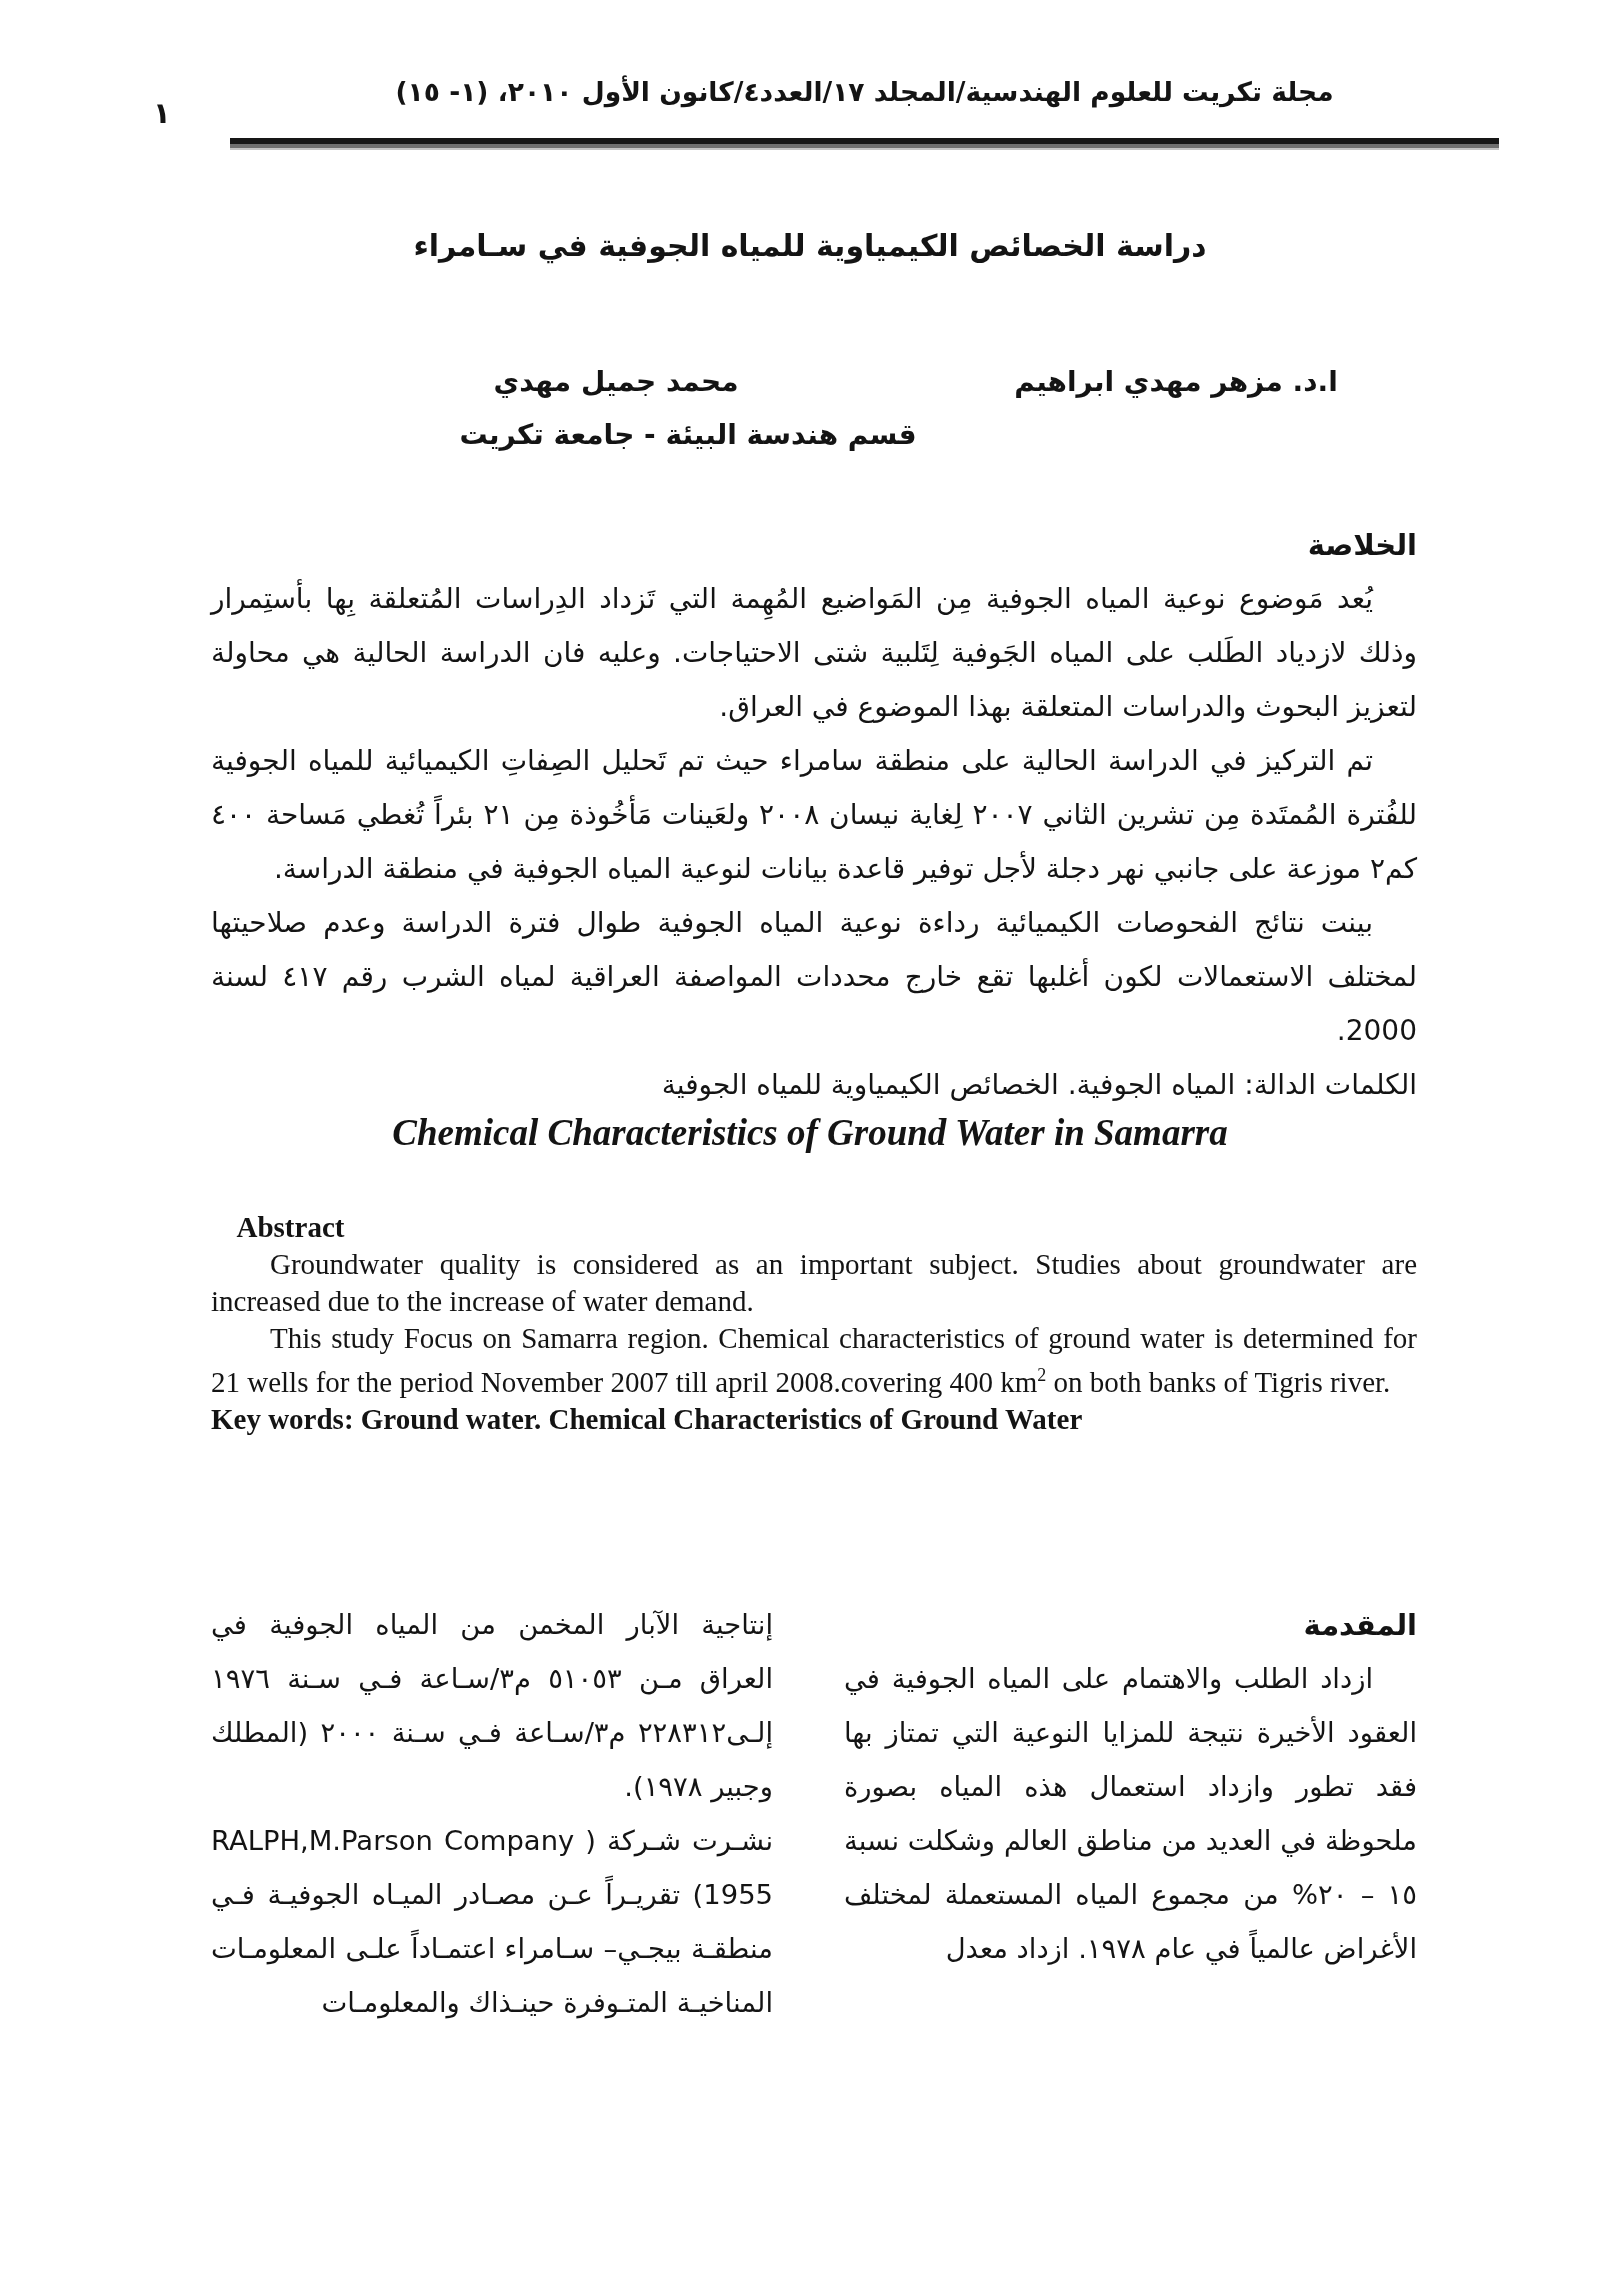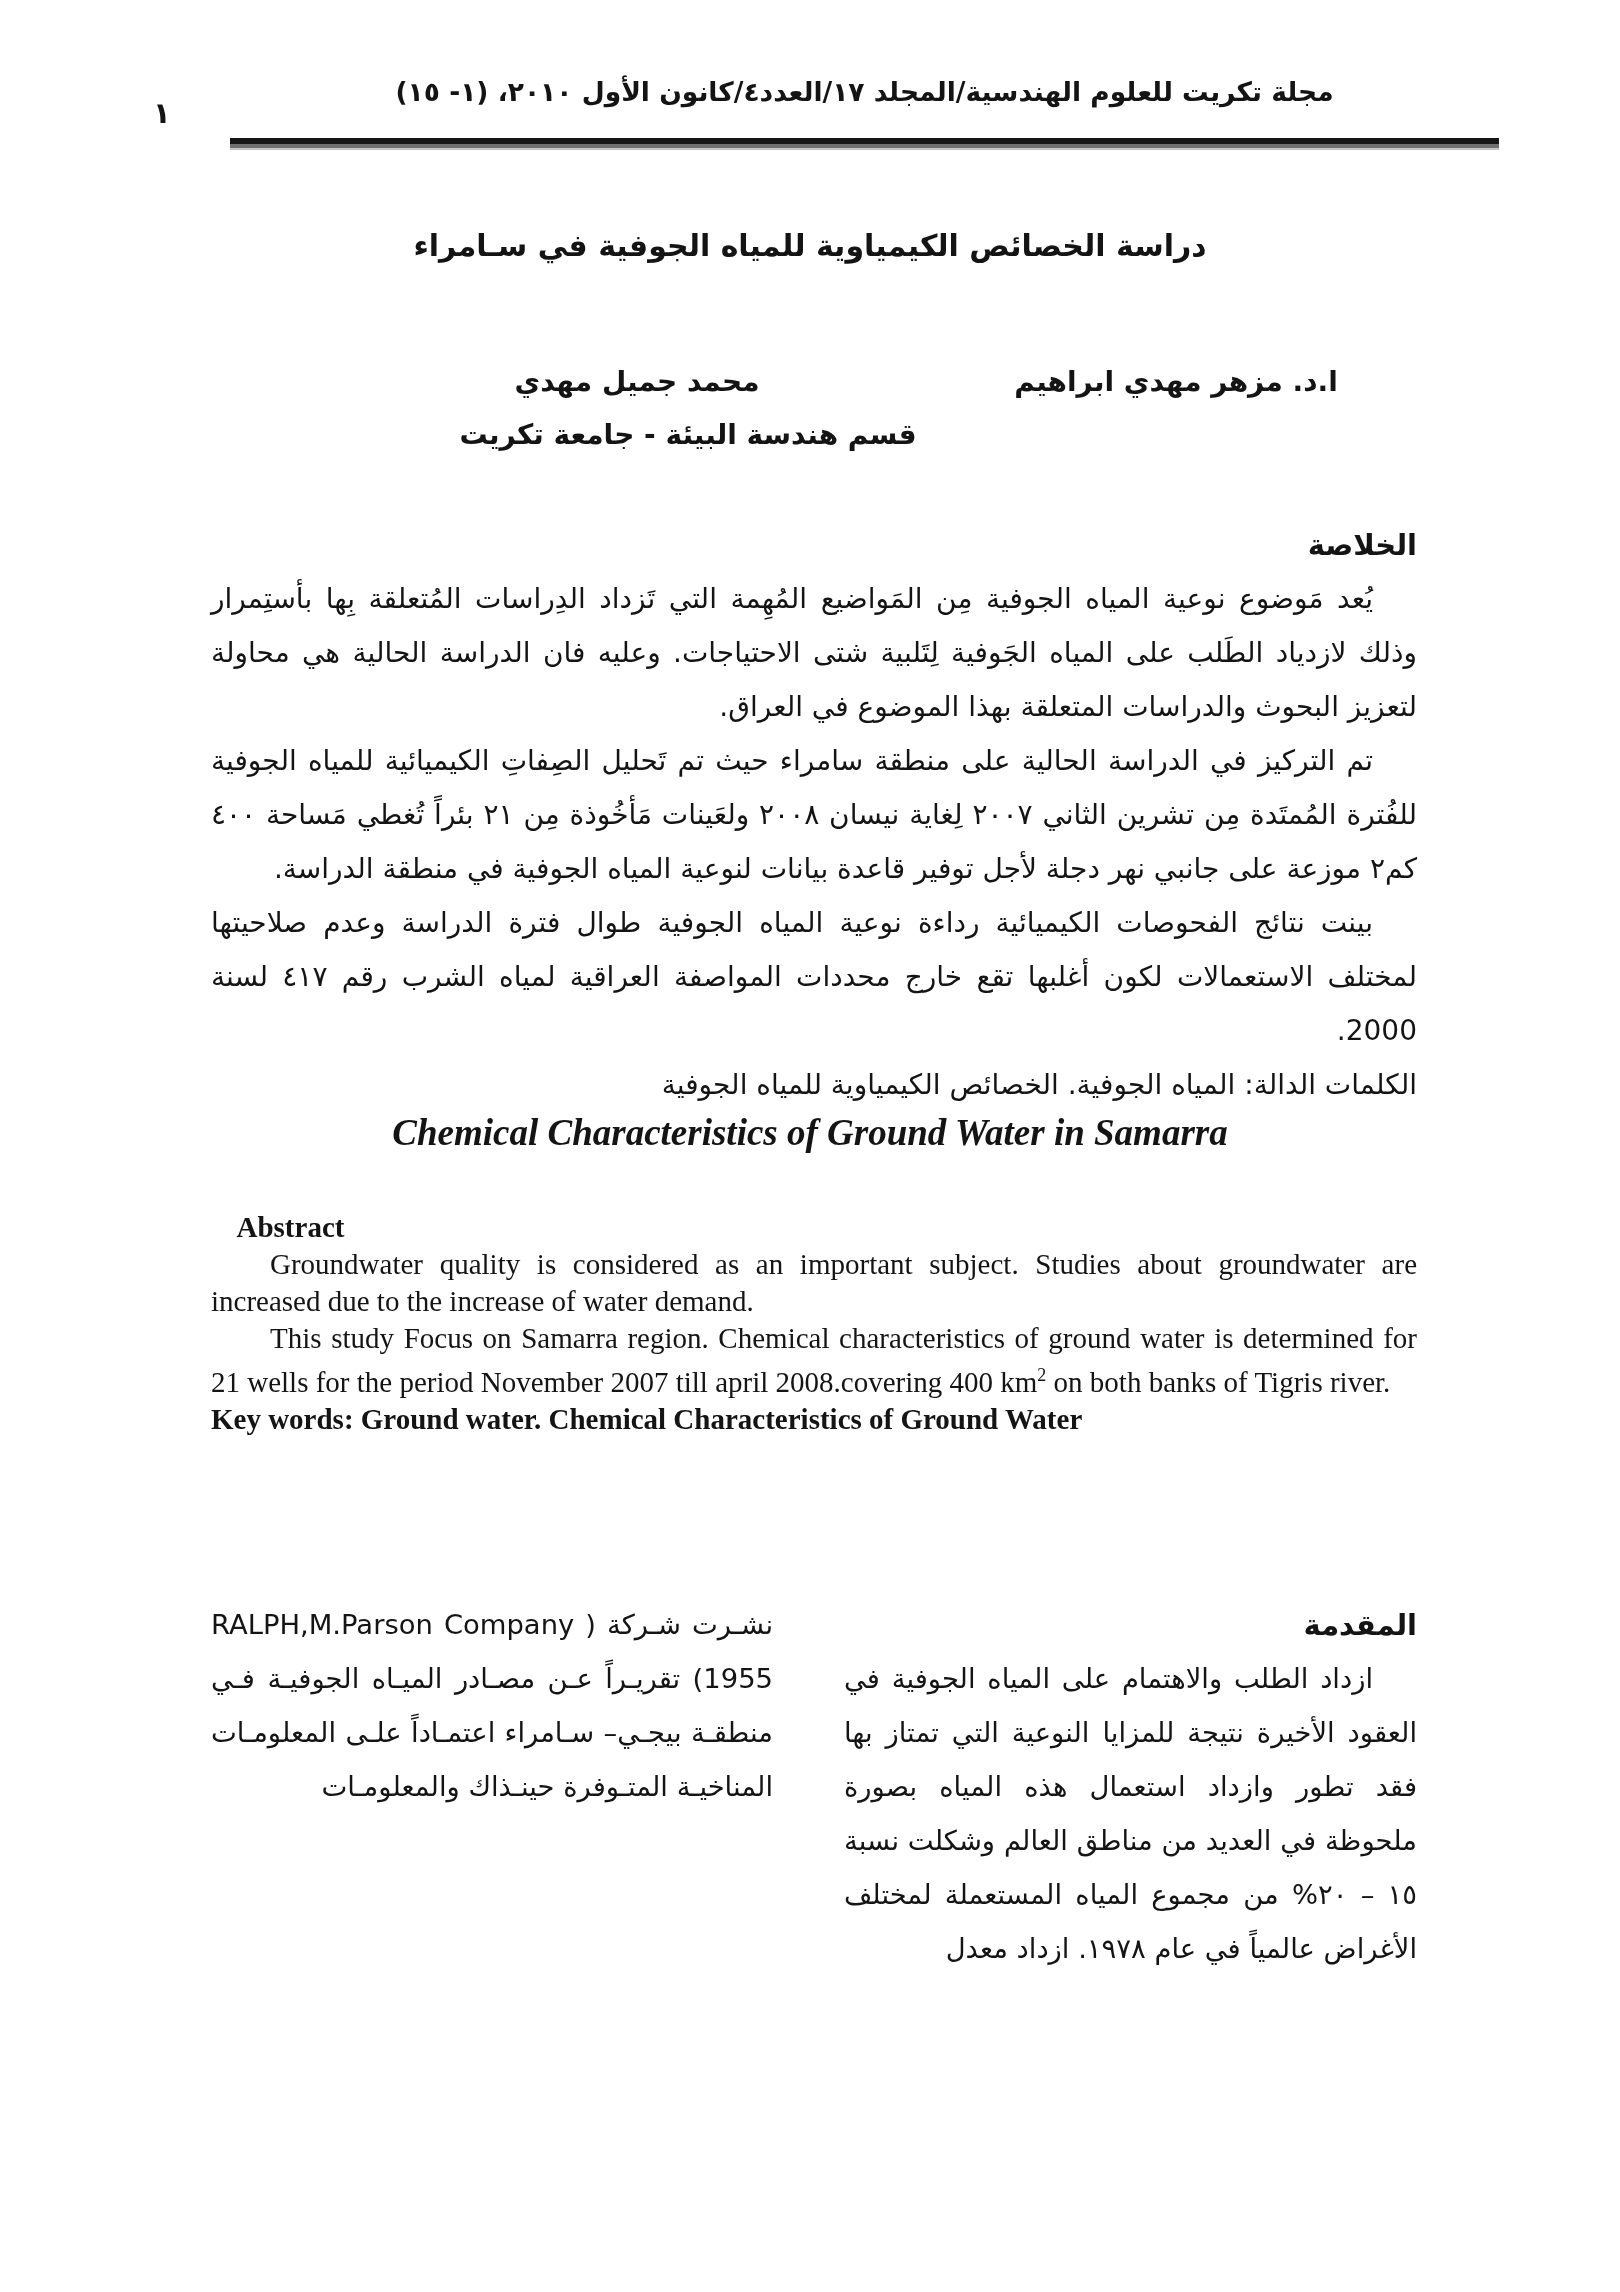--- a/index.html
+++ b/index.html
@@ -19,21 +19,21 @@
   .header-rule .r1 { height:5.9px; background:#161616; }
   .header-rule .r2 { height:3.9px; background:#6f6f6f; }
   .header-rule .r3 { height:2px; background:#c4c4c4; }
   .title-ar {
     position:absolute; top:228px; left:0; width:1620px; text-align:center;
     direction:rtl; font-size:30px; font-weight:bold;
   }
   .authors { position:absolute; top:365px; left:0; width:1620px; height:44px;
     font-size:28px; font-weight:bold; direction:rtl; }
   .author-right { position:absolute; left:1176px; transform:translateX(-50%); white-space:nowrap; }
-  .author-left  { position:absolute; left:637px;  transform:translateX(-50%); white-space:nowrap;text-align:right; }
+  .author-left  { position:absolute; left:616px;  transform:translateX(-50%); white-space:nowrap;text-align:right; }
   .affiliation {
     position:absolute; top:418px; left:688px; transform:translateX(-50%);
     direction:rtl; font-size:28px; font-weight:bold; white-space:nowrap;
   }
   .abstract-ar {
     position:absolute; top:518px; left:211px; width:1206px;
     direction:rtl; text-align:justify; font-size:28px; line-height:54px;
   }
   .heading-ar { font-weight:bold; font-size:29px; }
   .abstract-ar p { text-indent:44px; }
@@ -101,18 +101,19 @@
     <p><span>This study Focus on Samarra region. Chemical characteristics of ground water is determined for 21 wells for the period November 2007 till april 2008.covering 400 km</span><sup>2</sup><span> on both banks of Tigris river.</span></p>
     <p class="keywords-en">Key words: Ground water. Chemical Characteristics of Ground Water</p>
   </div>
 
   <div class="columns">
     <div class="col col-right">
       <div class="heading-ar">المقدمة</div>
       <p class="indent">ازداد الطلب والاهتمام على المياه الجوفية في العقود الأخيرة نتيجة للمزايا النوعية التي تمتاز بها فقد تطور وازداد  استعمال  هذه المياه  بصورة ملحوظة في العديد من مناطق العالم وشكلت نسبة ١٥ – ٢٠% من مجموع المياه المستعملة لمختلف الأغراض عالمياً في عام ١٩٧٨. ازداد معدل</p>
     </div>
     <div class="col col-left">
+      <p>إنتاجية الآبار المخمن من المياه الجوفية في العراق مـن ٥١٠٥٣ م٣/سـاعة فـي سـنة ١٩٧٦ إلـى٢٢٨٣١٢ م٣/سـاعة فـي سـنة ٢٠٠٠ (المطلك وجبير ١٩٧٨).</p>
       <p>نشـرت شـركة ( RALPH,M.Parson Company 1955) تقريـراً عـن مصـادر الميـاه الجوفيـة فـي منطقـة بيجـي– سـامراء اعتمـاداً علـى المعلومـات المناخيـة المتـوفرة حينـذاك والمعلومـات</p>
     </div>
   </div>
 
 </div>
 
 
 </body></html>

